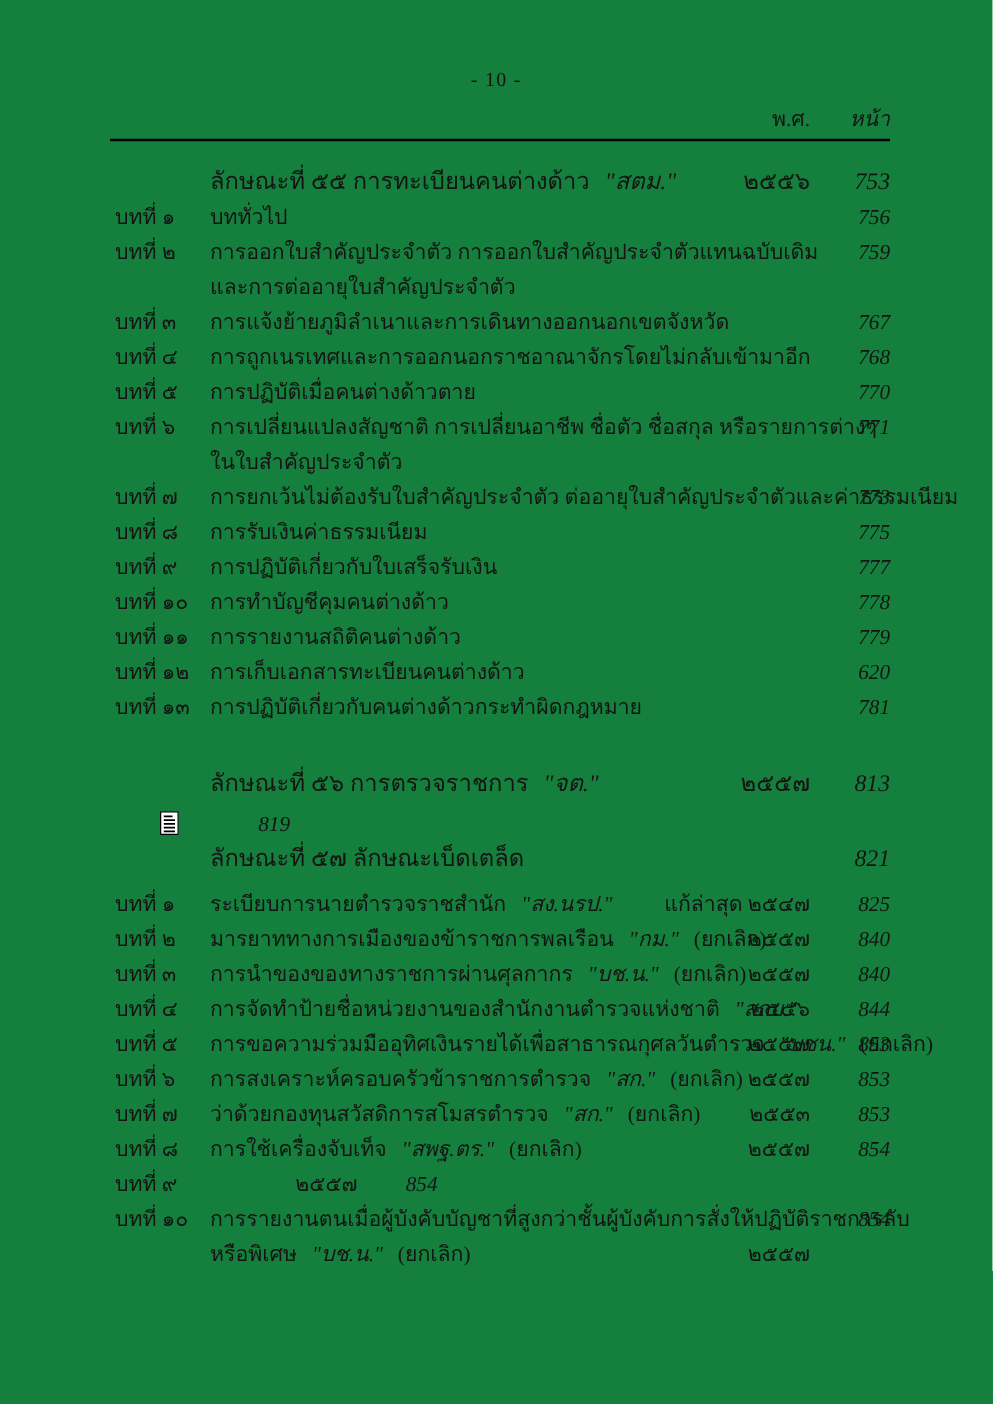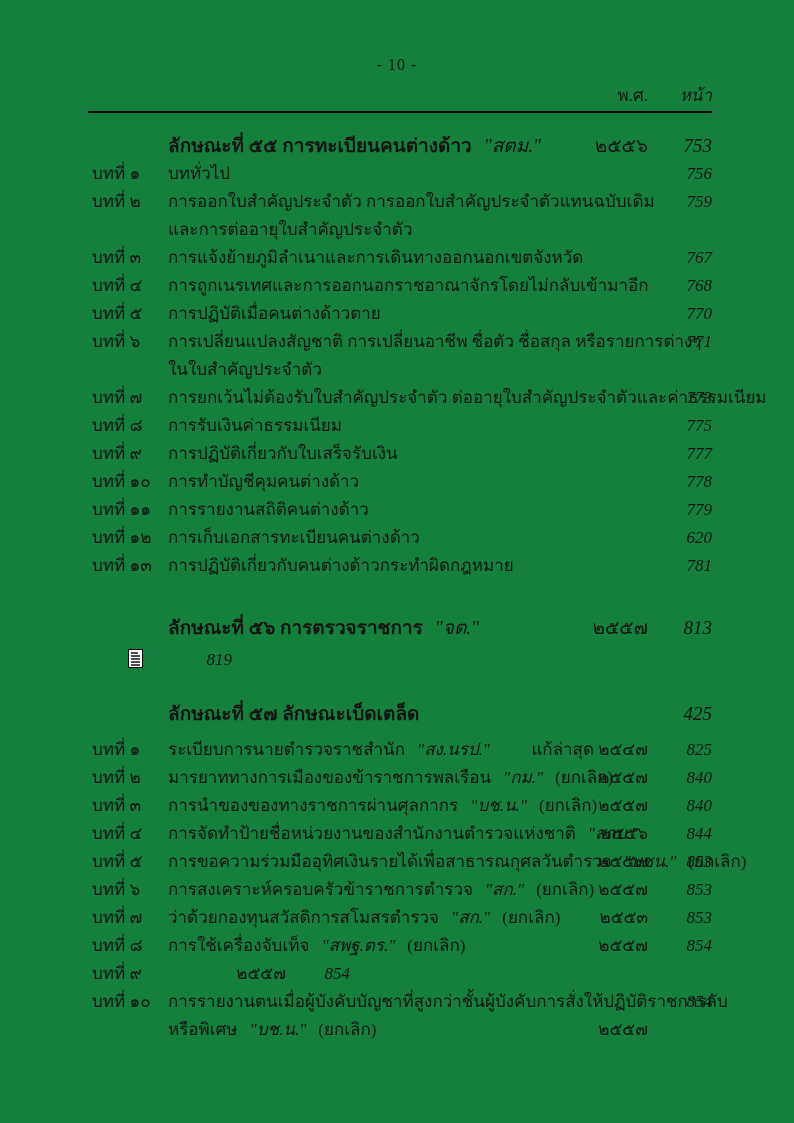--- a/index.html
+++ b/index.html
@@ -27,27 +27,27 @@
   }
   .row{
     display:flex;align-items:flex-start;
     font-size:17px;line-height:28px;white-space:nowrap;
   }
   .c-num{flex:none;width:76px;}
   .c-title{flex:1 1 auto;min-width:0;padding-right:6px;}
   .c-year{flex:none;width:118px;text-align:right;}
   .c-page{flex:none;width:64px;text-align:right;font-style:italic;}
   .heading{font-size:19px;}
-  .heading .ht{font-weight:bold;}
+  .heading .ht{font-weight:normal;}
   .abbr{font-style:italic;font-weight:normal;margin-left:12px;}
   .note{margin-left:12px;}
   .mt10{margin-top:10px;}
   .mt34{margin-top:34px;}
   .mt4{margin-top:4px;}
-  .mt26{margin-top:26px;}
+  .mt26{}
   .mt8{margin-top:8px;}
   .icon-cell{padding-left:36px;box-sizing:border-box;}
   .doc-icon{display:inline-block;vertical-align:-3px;}
 </style>
 </head>
 <body>
 
 <div class="page">
 
   <div class="pagenum">- 10 -</div>
@@ -163,21 +163,21 @@
           <line x1="3" y1="13" x2="12" y2="13" stroke="#000000" stroke-width="1.4"></line>
           <line x1="3" y1="16" x2="12" y2="16" stroke="#000000" stroke-width="1.4"></line>
         </svg>
       </span>
       <span class="c-page">819</span>
     </div>
 
     <div class="row heading mt26">
       <span class="c-num"></span>
       <span class="c-title"><b class="ht">ลักษณะที่ ๕๗  ลักษณะเบ็ดเตล็ด</b></span>
-      <span class="c-page">425</span>
+      <span class="c-page">821</span>
     </div>
 
     <div class="row mt8">
       <span class="c-num">บทที่ ๑</span>
       <span class="c-title"><span>ระเบียบการนายตำรวจราชสำนัก</span><i class="abbr">"สง.นรป."</i></span>
       <span class="c-year">แก้ล่าสุด ๒๕๔๗</span>
       <span class="c-page">825</span>
     </div>
     <div class="row">
       <span class="c-num">บทที่ ๒</span>

